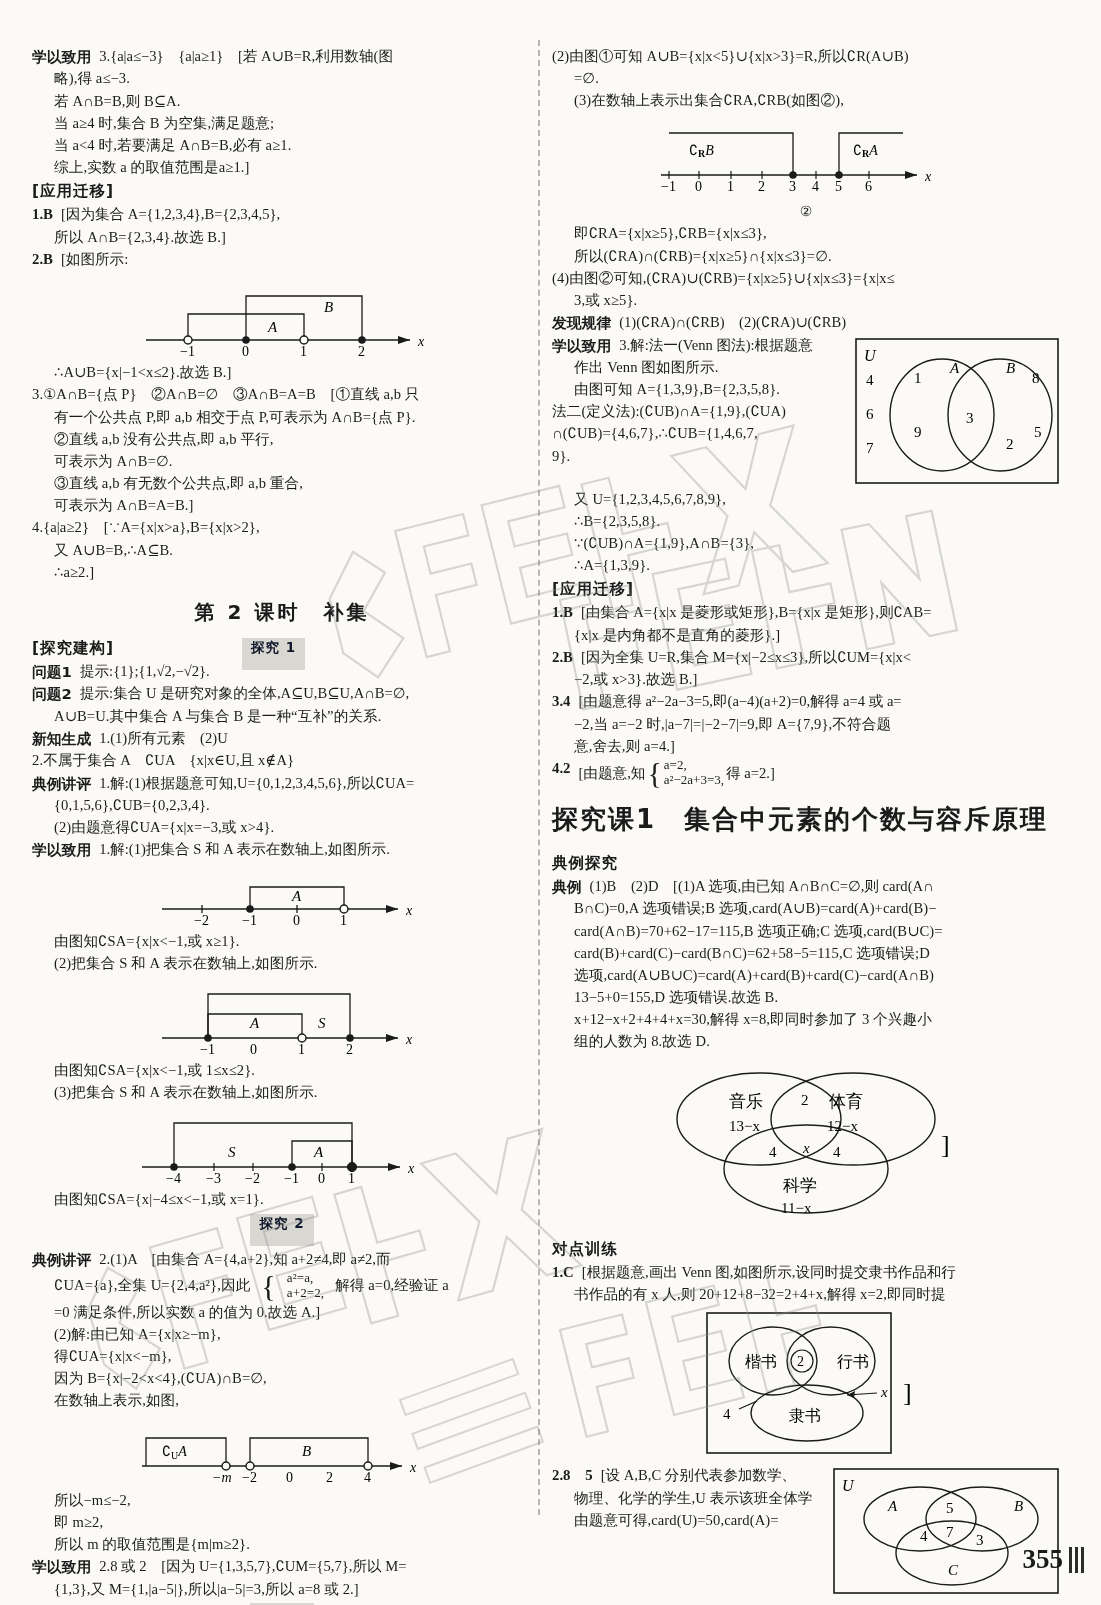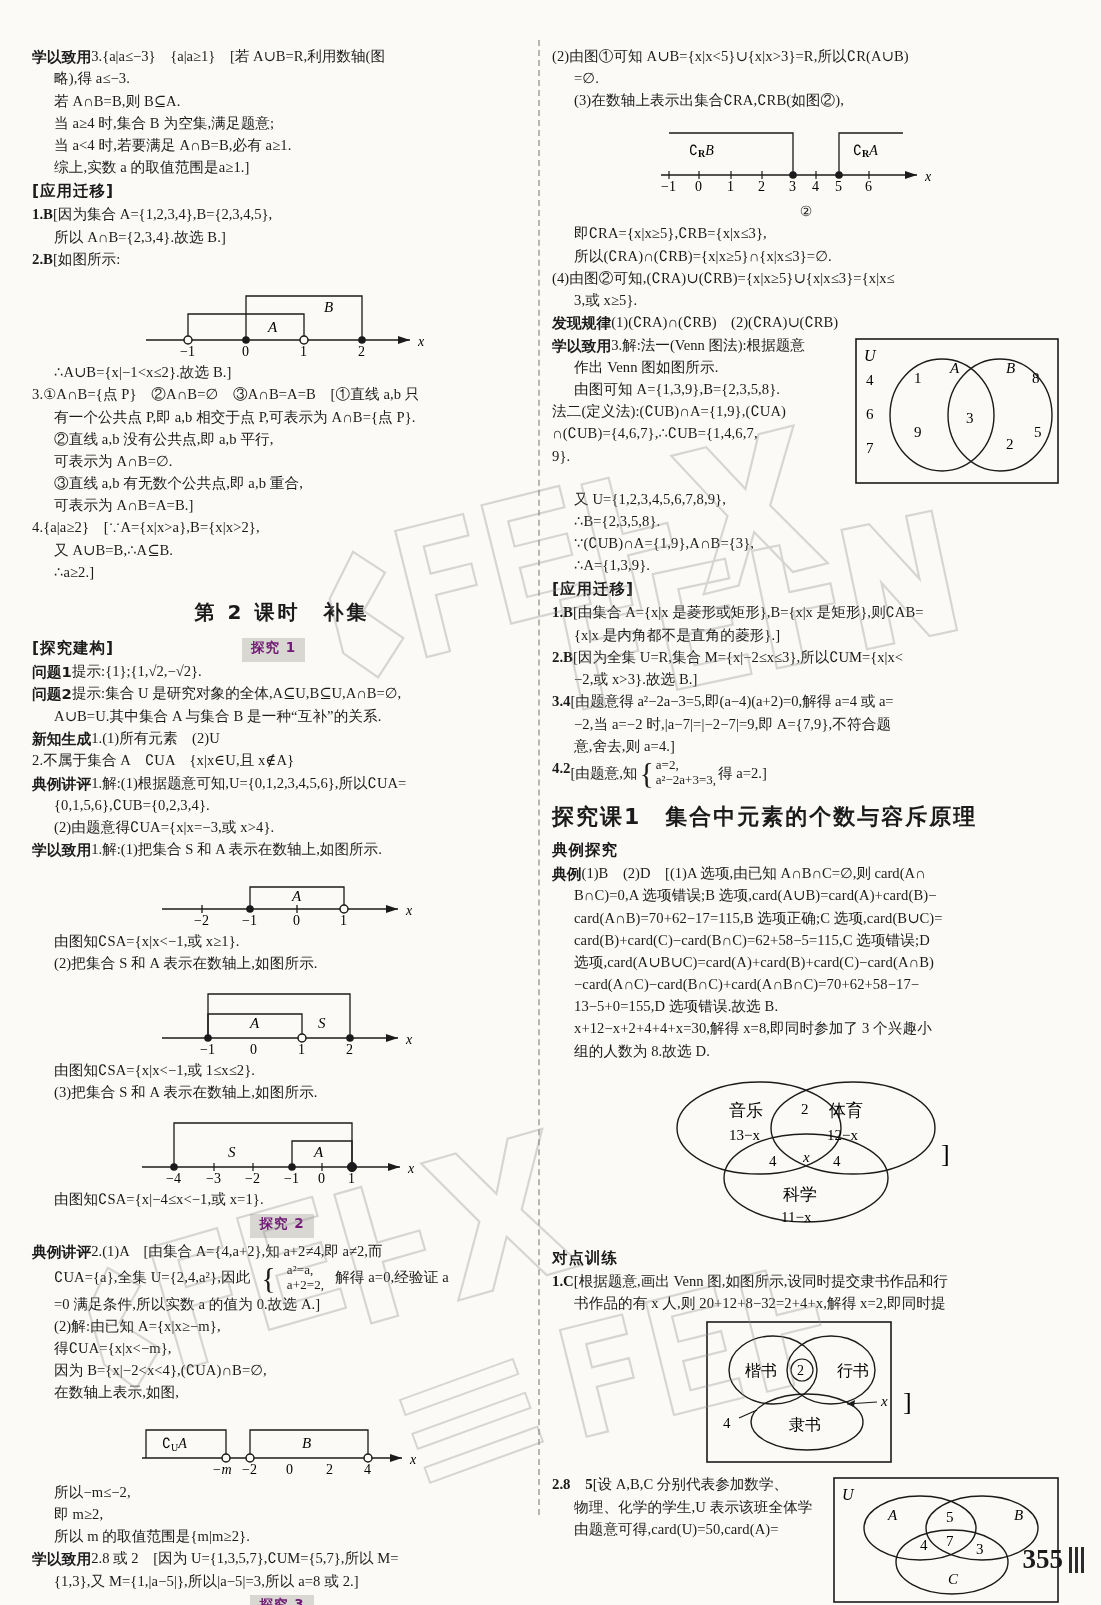--- a/index.html
+++ b/index.html
@@ -24,36 +24,36 @@
   .ln{
     font-size:14.6px;line-height:1.45;
     letter-spacing:.1px;
     margin:0 0 1px 0;
     white-space:pre-wrap;
     word-break:break-word;
   }
   .ind{padding-left:22px;}
   .cn{font-family:"DejaVu Sans","Liberation Sans",sans-serif;}
   
-  .row{display:flex;align-items:flex-start;margin-bottom:1px;}
+  .row{display:flex;align-items:flex-start;gap:8px;margin-bottom:1px;}
   .row .lab{flex:0 0 auto;font-weight:bold;font-size:14.8px;line-height:1.45;white-space:nowrap;}
   .row .bod{flex:1 1 auto;font-size:14.6px;line-height:1.45;}
   
   .course-title{
     text-align:center;font-weight:bold;font-size:20px;
     letter-spacing:3px;margin:16px 0 12px 0;
   }
   .explore-title{
-    font-weight:bold;font-size:22px;letter-spacing:2px;
-    margin:14px 0 8px 0;text-align:left;white-space:nowrap;
+    font-weight:bold;font-size:26px;letter-spacing:2px;
+    margin:14px 0 16px 0;text-align:left;white-space:nowrap;
   }
   
   .pill{
-    display:inline-block;background:#d9d7d2;color:#701a75;
-    font-weight:bold;font-size:13.5px;padding:1px 9px 5px 9px;
+    display:inline-block;background:#d9d7d2;color:#0f172a;
+    font-weight:bold;font-size:13.5px;padding:1px 9px 13px 9px;
     letter-spacing:1px;
   }
   .pill-wrap{text-align:center;margin:3px 0 3px 0;}
   
   .sec{font-weight:bold;font-size:15.5px;margin:3px 0 2px 0;letter-spacing:1px;}
   
   .fig{display:flex;justify-content:center;margin:4px 0 4px 0;}
   svg{display:block;}
   .figcap{text-align:center;font-size:14px;margin:-2px 0 3px 0;}
   
@@ -422,21 +422,20 @@
 
     <div class="sec cn">典例探究</div>
     <div class="row">
       <span class="lab cn">典例</span>
       <span class="bod">(1)B　(2)D　[(1)A 选项,由已知 A∩B∩C=∅,则 card(A∩</span>
     </div>
     <div class="ln ind">B∩C)=0,A 选项错误;B 选项,card(A∪B)=card(A)+card(B)−</div>
     <div class="ln ind">card(A∩B)=70+62−17=115,B 选项正确;C 选项,card(B∪C)=</div>
     <div class="ln ind">card(B)+card(C)−card(B∩C)=62+58−5=115,C 选项错误;D</div>
     <div class="ln ind">选项,card(A∪B∪C)=card(A)+card(B)+card(C)−card(A∩B)</div>
-    <div class="ln ind">−card(A∩C)−card(B∩C)+card(A∩B∩C)=70+62+58−17−</div>
     <div class="ln ind">13−5+0=155,D 选项错误.故选 B.</div>
     <div class="ln ind">x+12−x+2+4+4+x=30,解得 x=8,即同时参加了 3 个兴趣小</div>
     <div class="ln ind">组的人数为 8.故选 D.</div>
 
     <div class="fig" style="position:relative;">
       <svg width="330" height="178" viewBox="0 0 330 178">
         <ellipse cx="118" cy="62" rx="82" ry="46" fill="none" stroke="#1b1b1b" stroke-width="1.4"></ellipse>
         <ellipse cx="212" cy="62" rx="82" ry="46" fill="none" stroke="#1b1b1b" stroke-width="1.4"></ellipse>
         <ellipse cx="165" cy="112" rx="82" ry="44" fill="none" stroke="#1b1b1b" stroke-width="1.4"></ellipse>
         <text x="88" y="50" font-size="17" font-family="DejaVu Sans, sans-serif">音乐</text>

